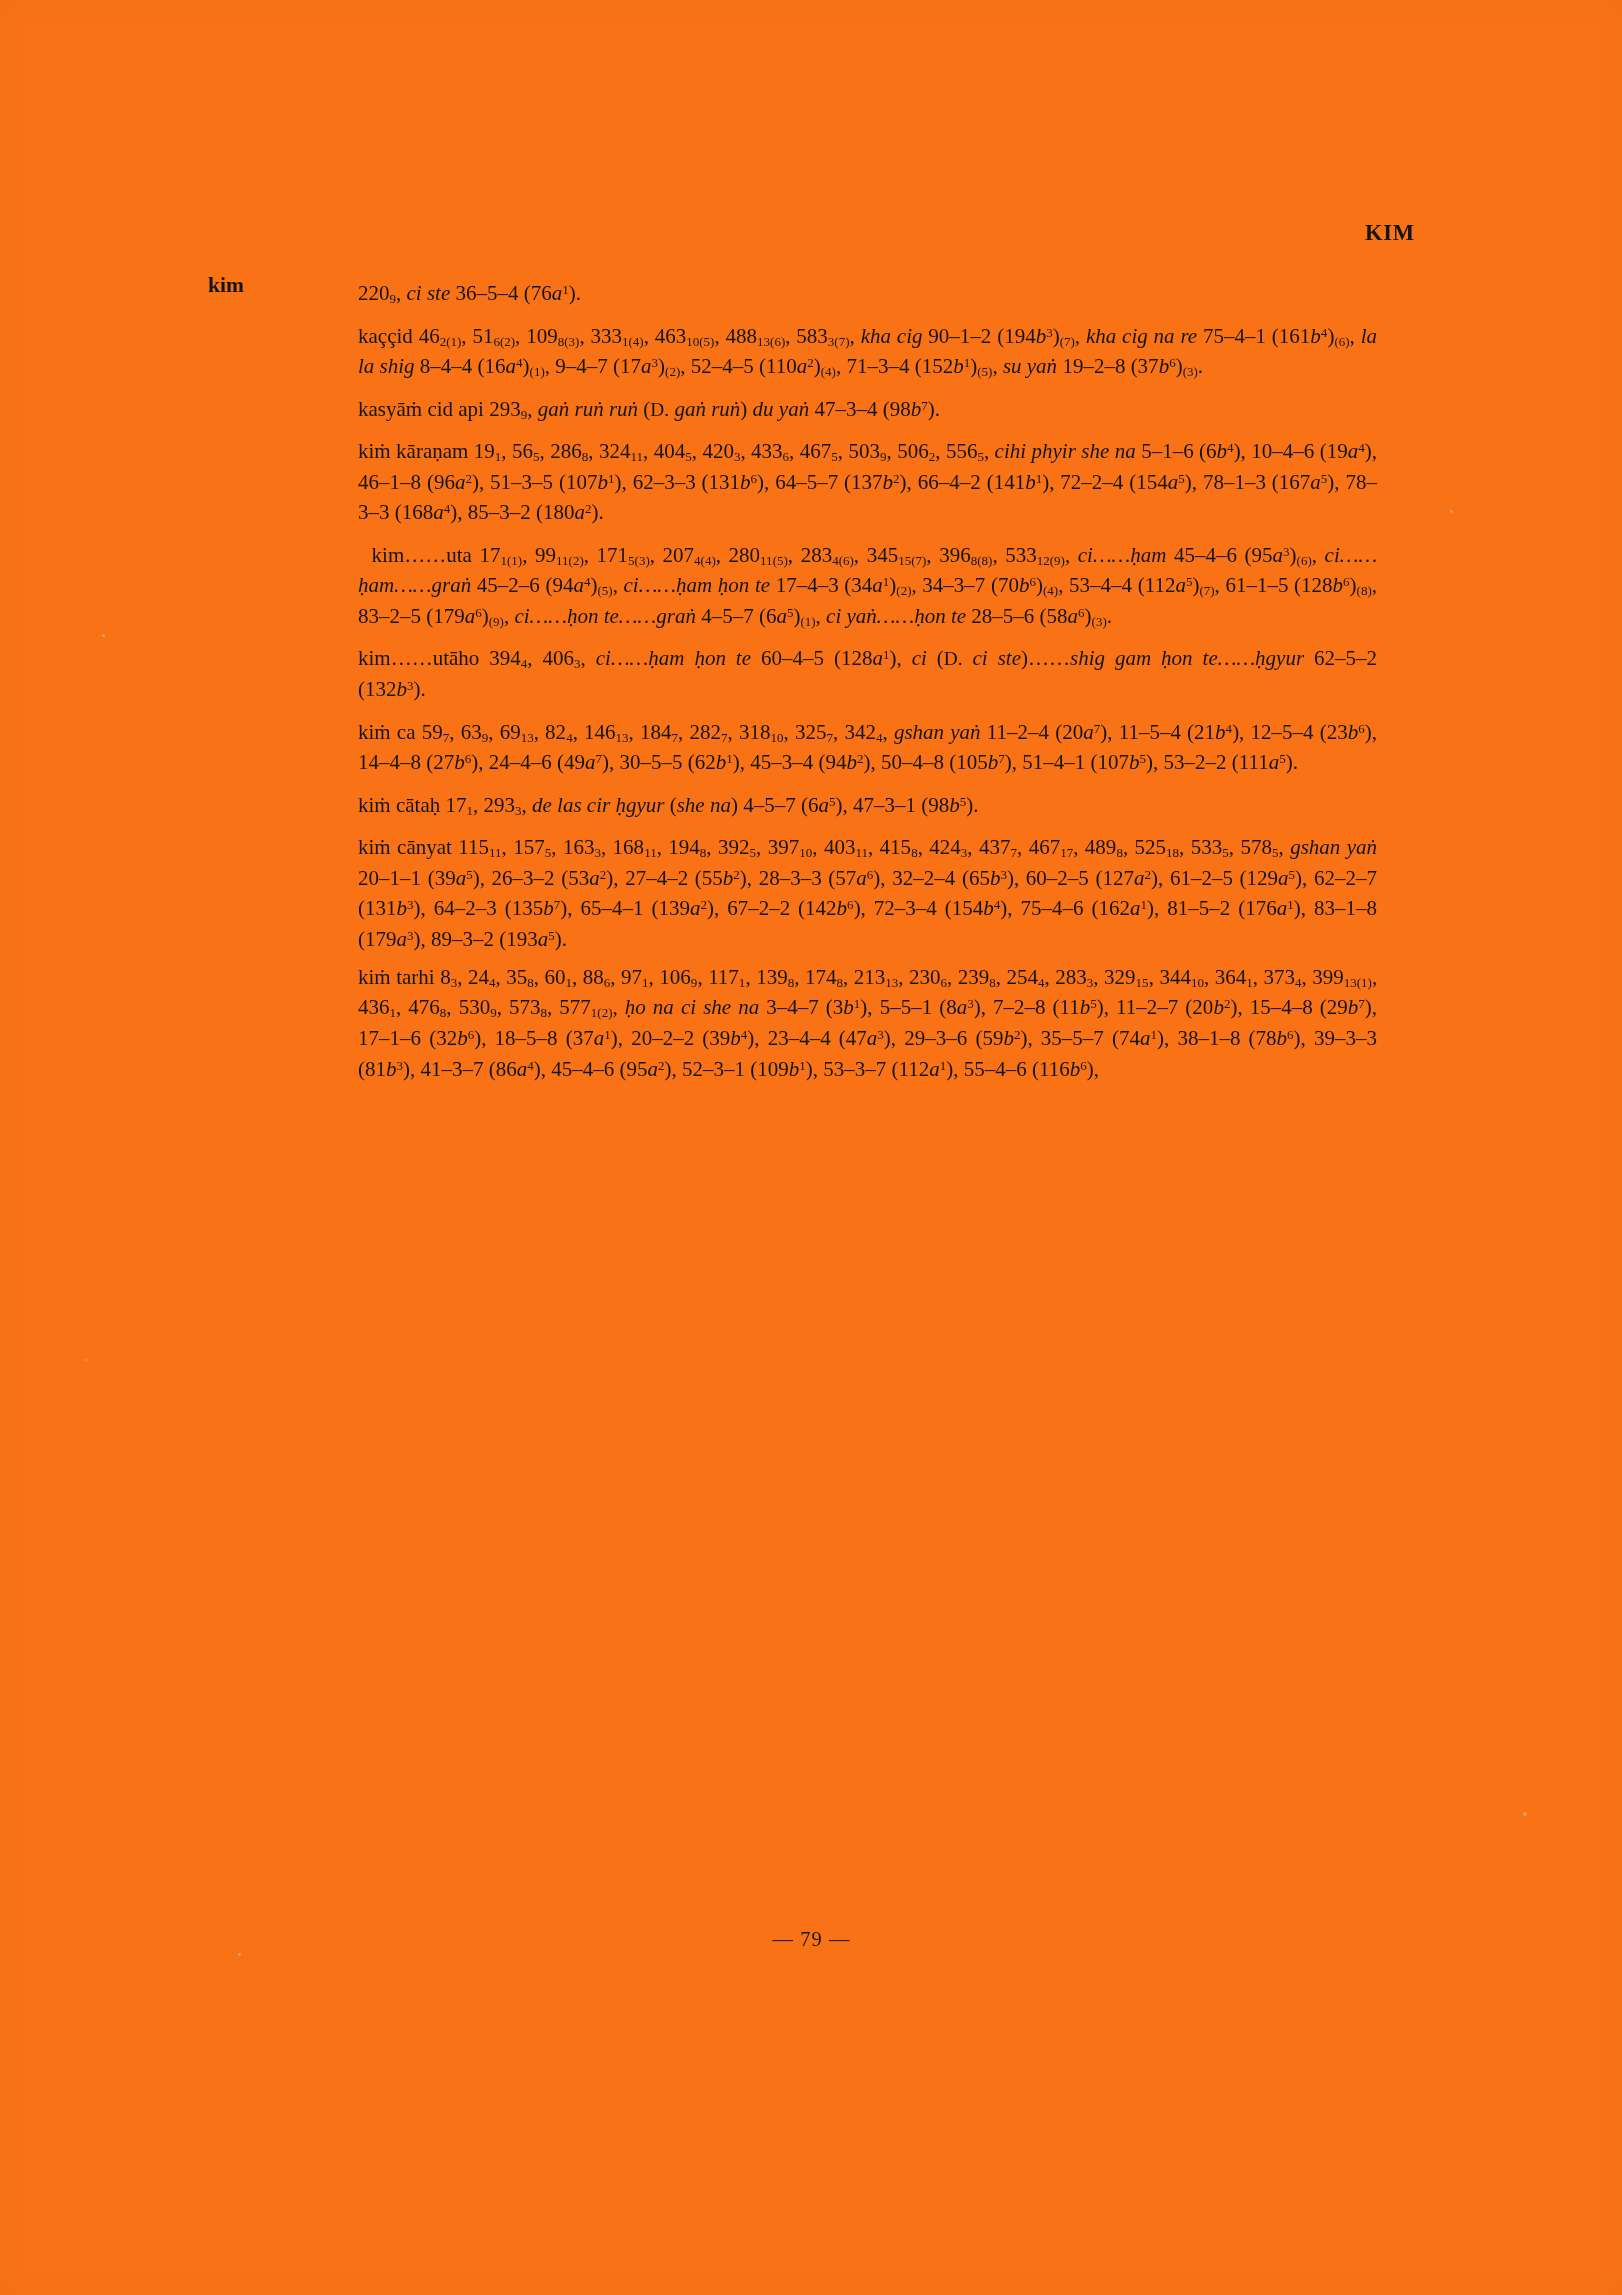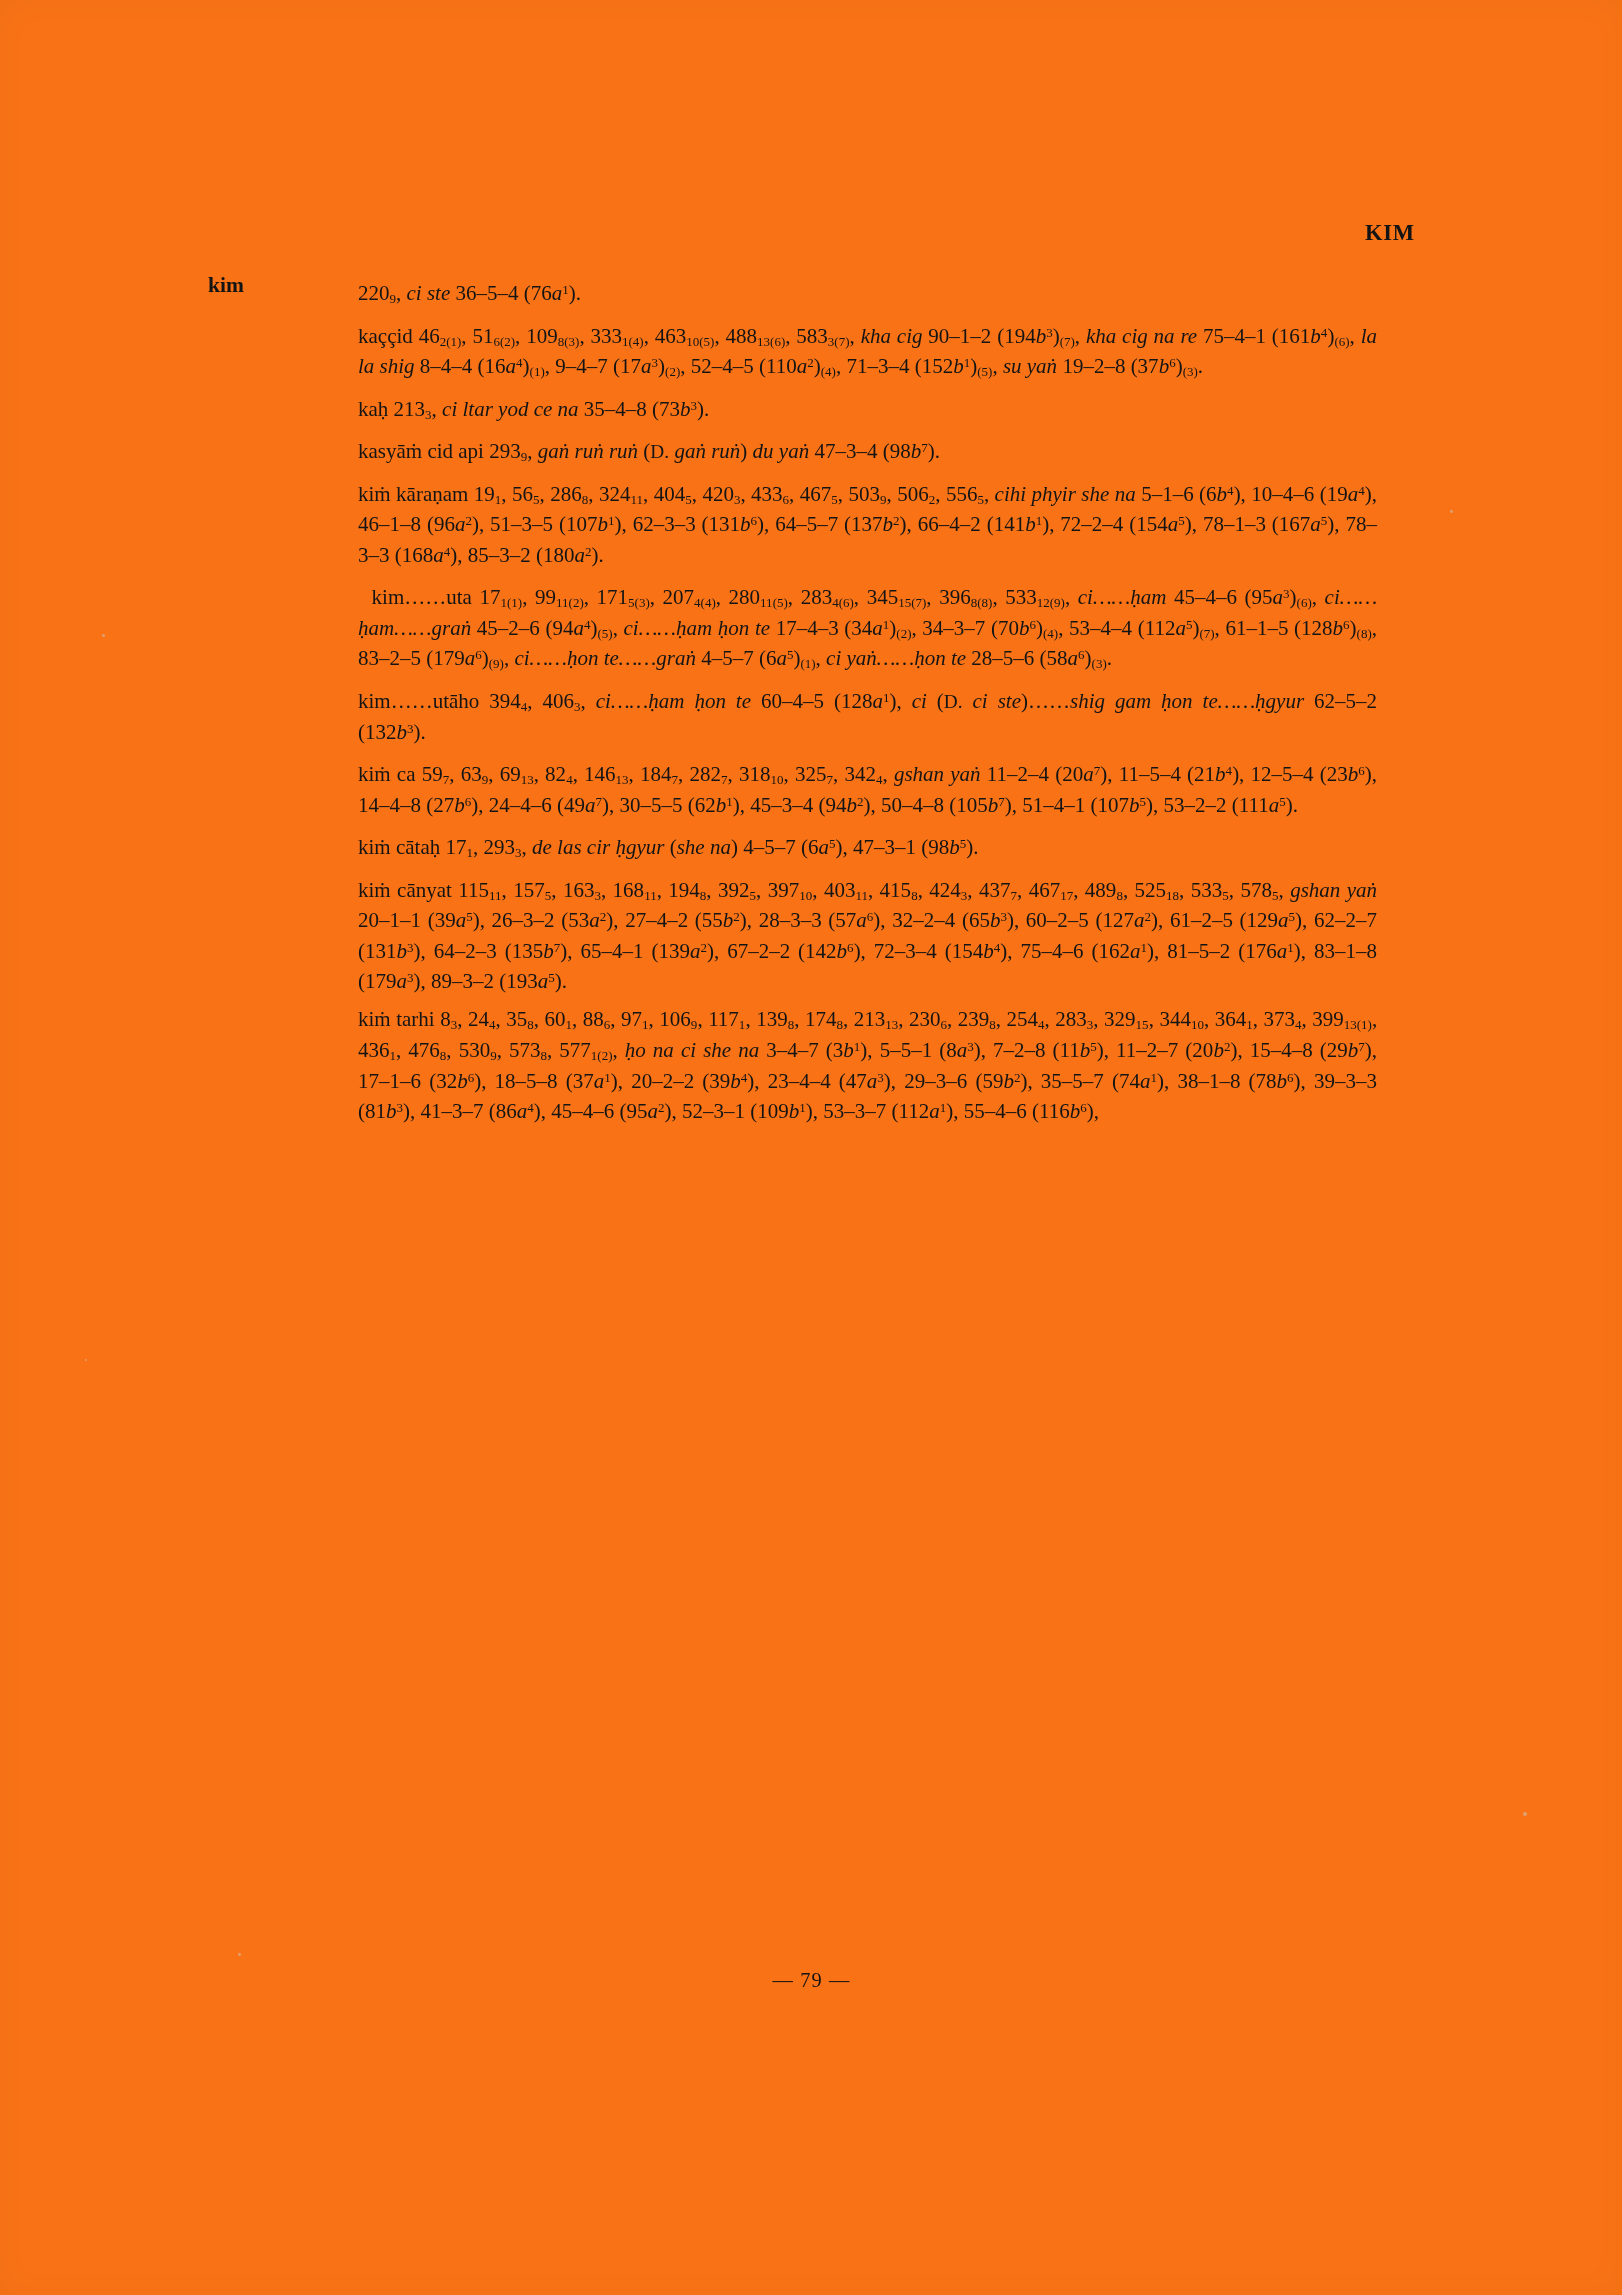--- a/index.html
+++ b/index.html
@@ -77,21 +77,21 @@
   }
   sup {
     font-size: 0.62em;
     vertical-align: 0.48em;
     line-height: 0;
   }
   .folio {
     position: absolute;
     left: 0;
     right: 0;
-    top: 1969px;
+    top: 1928px;
     text-align: center;
     font-size: 20.4px;
     letter-spacing: 1.1px;
     font-family: "Liberation Serif", serif;
   }
   .speck {
     position: absolute;
     background: #c9c6bd;
     border-radius: 50%;
     opacity: 0.55;
@@ -103,21 +103,20 @@
 <div class="page">
   <div class="paper-edge"></div>
 
   <div class="running-head">KIM</div>
 
   <div class="guideword">kim</div>
 
   <div class="textblock">
       <p class="entry">220<sub>9</sub>, <i>ci ste</i> 36–5–4 (76<i>a</i><sup>1</sup>).</p>
       <p class="entry">kaççid 46<sub>2(1)</sub>, 51<sub>6(2)</sub>, 109<sub>8(3)</sub>, 333<sub>1(4)</sub>, 463<sub>10(5)</sub>, 488<sub>13(6)</sub>, 583<sub>3(7)</sub>, <i>kha cig</i> 90–1–2 (194<i>b</i><sup>3</sup>)<sub>(7)</sub>, <i>kha cig na re</i> 75–4–1 (161<i>b</i><sup>4</sup>)<sub>(6)</sub>, <i>la la shig</i> 8–4–4 (16<i>a</i><sup>4</sup>)<sub>(1)</sub>, 9–4–7 (17<i>a</i><sup>3</sup>)<sub>(2)</sub>, 52–4–5 (110<i>a</i><sup>2</sup>)<sub>(4)</sub>, 71–3–4 (152<i>b</i><sup>1</sup>)<sub>(5)</sub>, <i>su yaṅ</i> 19–2–8 (37<i>b</i><sup>6</sup>)<sub>(3)</sub>.</p>
-      <p class="entry">kaḥ 213<sub>3</sub>, <i>ci ltar yod ce na</i> 35–4–8 (73<i>b</i><sup>3</sup>).</p>
       <p class="entry">kasyāṁ cid api 293<sub>9</sub>, <i>gaṅ ruṅ ruṅ</i> (<span class="sc">D.</span> <i>gaṅ ruṅ</i>) <i>du yaṅ</i> 47–3–4 (98<i>b</i><sup>7</sup>).</p>
       <p class="entry">kiṁ kāraṇam 19<sub>1</sub>, 56<sub>5</sub>, 286<sub>8</sub>, 324<sub>11</sub>, 404<sub>5</sub>, 420<sub>3</sub>, 433<sub>6</sub>, 467<sub>5</sub>, 503<sub>9</sub>, 506<sub>2</sub>, 556<sub>5</sub>, <i>cihi phyir she na</i> 5–1–6 (6<i>b</i><sup>4</sup>), 10–4–6 (19<i>a</i><sup>4</sup>), 46–1–8 (96<i>a</i><sup>2</sup>), 51–3–5 (107<i>b</i><sup>1</sup>), 62–3–3 (131<i>b</i><sup>6</sup>), 64–5–7 (137<i>b</i><sup>2</sup>), 66–4–2 (141<i>b</i><sup>1</sup>), 72–2–4 (154<i>a</i><sup>5</sup>), 78–1–3 (167<i>a</i><sup>5</sup>), 78–3–3 (168<i>a</i><sup>4</sup>), 85–3–2 (180<i>a</i><sup>2</sup>).</p>
       <p class="entry indented">kim……uta 17<sub>1(1)</sub>, 99<sub>11(2)</sub>, 171<sub>5(3)</sub>, 207<sub>4(4)</sub>, 280<sub>11(5)</sub>, 283<sub>4(6)</sub>, 345<sub>15(7)</sub>, 396<sub>8(8)</sub>, 533<sub>12(9)</sub>, <i>ci……ḥam</i> 45–4–6 (95<i>a</i><sup>3</sup>)<sub>(6)</sub>, <i>ci……ḥam……graṅ</i> 45–2–6 (94<i>a</i><sup>4</sup>)<sub>(5)</sub>, <i>ci……ḥam ḥon te</i> 17–4–3 (34<i>a</i><sup>1</sup>)<sub>(2)</sub>, 34–3–7 (70<i>b</i><sup>6</sup>)<sub>(4)</sub>, 53–4–4 (112<i>a</i><sup>5</sup>)<sub>(7)</sub>, 61–1–5 (128<i>b</i><sup>6</sup>)<sub>(8)</sub>, 83–2–5 (179<i>a</i><sup>6</sup>)<sub>(9)</sub>, <i>ci……ḥon te……graṅ</i> 4–5–7 (6<i>a</i><sup>5</sup>)<sub>(1)</sub>, <i>ci yaṅ……ḥon te</i> 28–5–6 (58<i>a</i><sup>6</sup>)<sub>(3)</sub>.</p>
       <p class="entry">kim……utāho 394<sub>4</sub>, 406<sub>3</sub>, <i>ci……ḥam ḥon te</i> 60–4–5 (128<i>a</i><sup>1</sup>), <i>ci</i> (<span class="sc">D.</span> <i>ci ste</i>)……<i>shig gam ḥon te……ḥgyur</i> 62–5–2 (132<i>b</i><sup>3</sup>).</p>
       <p class="entry">kiṁ ca 59<sub>7</sub>, 63<sub>9</sub>, 69<sub>13</sub>, 82<sub>4</sub>, 146<sub>13</sub>, 184<sub>7</sub>, 282<sub>7</sub>, 318<sub>10</sub>, 325<sub>7</sub>, 342<sub>4</sub>, <i>gshan yaṅ</i> 11–2–4 (20<i>a</i><sup>7</sup>), 11–5–4 (21<i>b</i><sup>4</sup>), 12–5–4 (23<i>b</i><sup>6</sup>), 14–4–8 (27<i>b</i><sup>6</sup>), 24–4–6 (49<i>a</i><sup>7</sup>), 30–5–5 (62<i>b</i><sup>1</sup>), 45–3–4 (94<i>b</i><sup>2</sup>), 50–4–8 (105<i>b</i><sup>7</sup>), 51–4–1 (107<i>b</i><sup>5</sup>), 53–2–2 (111<i>a</i><sup>5</sup>).</p>
       <p class="entry">kiṁ cātaḥ 17<sub>1</sub>, 293<sub>3</sub>, <i>de las cir ḥgyur</i> (<i>she na</i>) 4–5–7 (6<i>a</i><sup>5</sup>), 47–3–1 (98<i>b</i><sup>5</sup>).</p>
       <p class="entry">kiṁ cānyat 115<sub>11</sub>, 157<sub>5</sub>, 163<sub>3</sub>, 168<sub>11</sub>, 194<sub>8</sub>, 392<sub>5</sub>, 397<sub>10</sub>, 403<sub>11</sub>, 415<sub>8</sub>, 424<sub>3</sub>, 437<sub>7</sub>, 467<sub>17</sub>, 489<sub>8</sub>, 525<sub>18</sub>, 533<sub>5</sub>, 578<sub>5</sub>, <i>gshan yaṅ</i> 20–1–1 (39<i>a</i><sup>5</sup>), 26–3–2 (53<i>a</i><sup>2</sup>), 27–4–2 (55<i>b</i><sup>2</sup>), 28–3–3 (57<i>a</i><sup>6</sup>), 32–2–4 (65<i>b</i><sup>3</sup>), 60–2–5 (127<i>a</i><sup>2</sup>), 61–2–5 (129<i>a</i><sup>5</sup>), 62–2–7 (131<i>b</i><sup>3</sup>), 64–2–3 (135<i>b</i><sup>7</sup>), 65–4–1 (139<i>a</i><sup>2</sup>), 67–2–2 (142<i>b</i><sup>6</sup>), 72–3–4 (154<i>b</i><sup>4</sup>), 75–4–6 (162<i>a</i><sup>1</sup>), 81–5–2 (176<i>a</i><sup>1</sup>), 83–1–8 (179<i>a</i><sup>3</sup>), 89–3–2 (193<i>a</i><sup>5</sup>).</p>
       <p class="entry gap">kiṁ tarhi 8<sub>3</sub>, 24<sub>4</sub>, 35<sub>8</sub>, 60<sub>1</sub>, 88<sub>6</sub>, 97<sub>1</sub>, 106<sub>9</sub>, 117<sub>1</sub>, 139<sub>8</sub>, 174<sub>8</sub>, 213<sub>13</sub>, 230<sub>6</sub>, 239<sub>8</sub>, 254<sub>4</sub>, 283<sub>3</sub>, 329<sub>15</sub>, 344<sub>10</sub>, 364<sub>1</sub>, 373<sub>4</sub>, 399<sub>13(1)</sub>, 436<sub>1</sub>, 476<sub>8</sub>, 530<sub>9</sub>, 573<sub>8</sub>, 577<sub>1(2)</sub>, <i>ḥo na ci she na</i> 3–4–7 (3<i>b</i><sup>1</sup>), 5–5–1 (8<i>a</i><sup>3</sup>), 7–2–8 (11<i>b</i><sup>5</sup>), 11–2–7 (20<i>b</i><sup>2</sup>), 15–4–8 (29<i>b</i><sup>7</sup>), 17–1–6 (32<i>b</i><sup>6</sup>), 18–5–8 (37<i>a</i><sup>1</sup>), 20–2–2 (39<i>b</i><sup>4</sup>), 23–4–4 (47<i>a</i><sup>3</sup>), 29–3–6 (59<i>b</i><sup>2</sup>), 35–5–7 (74<i>a</i><sup>1</sup>), 38–1–8 (78<i>b</i><sup>6</sup>), 39–3–3 (81<i>b</i><sup>3</sup>), 41–3–7 (86<i>a</i><sup>4</sup>), 45–4–6 (95<i>a</i><sup>2</sup>), 52–3–1 (109<i>b</i><sup>1</sup>), 53–3–7 (112<i>a</i><sup>1</sup>), 55–4–6 (116<i>b</i><sup>6</sup>),</p>
     </div>
 

